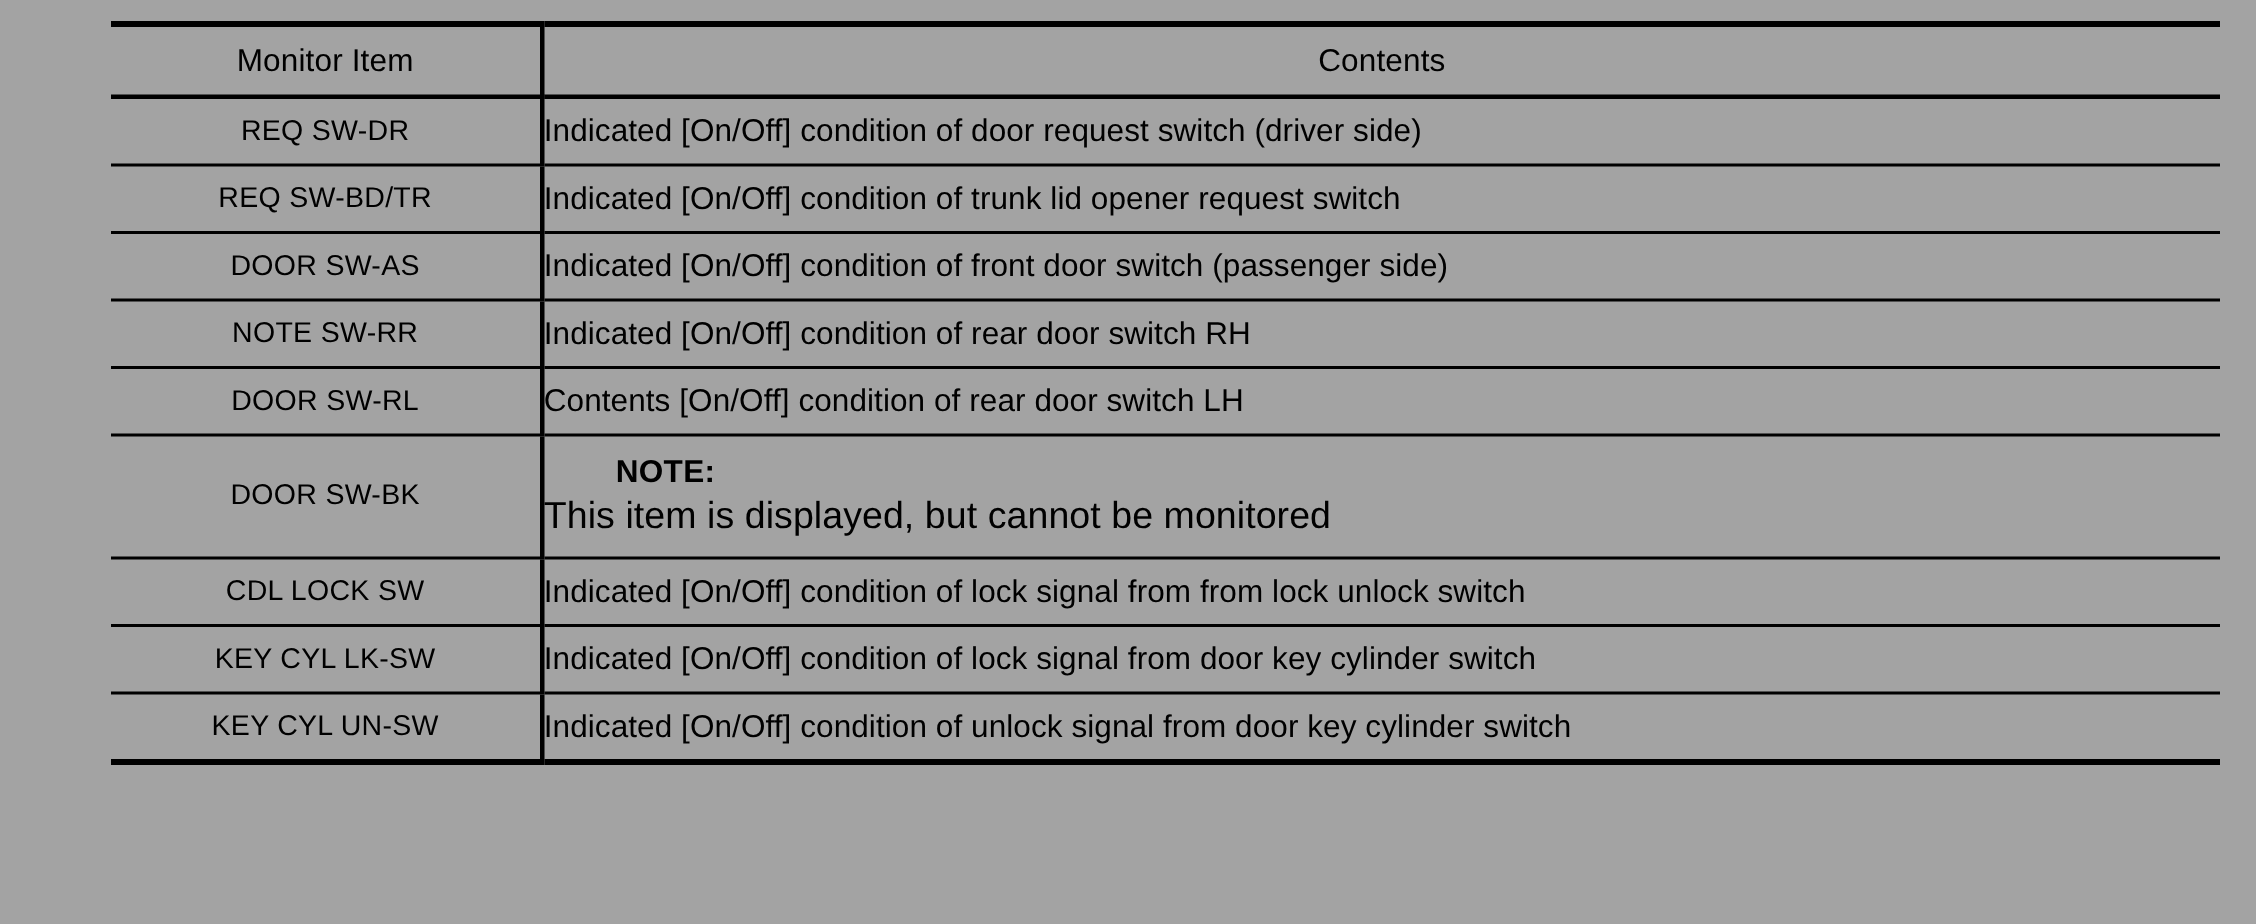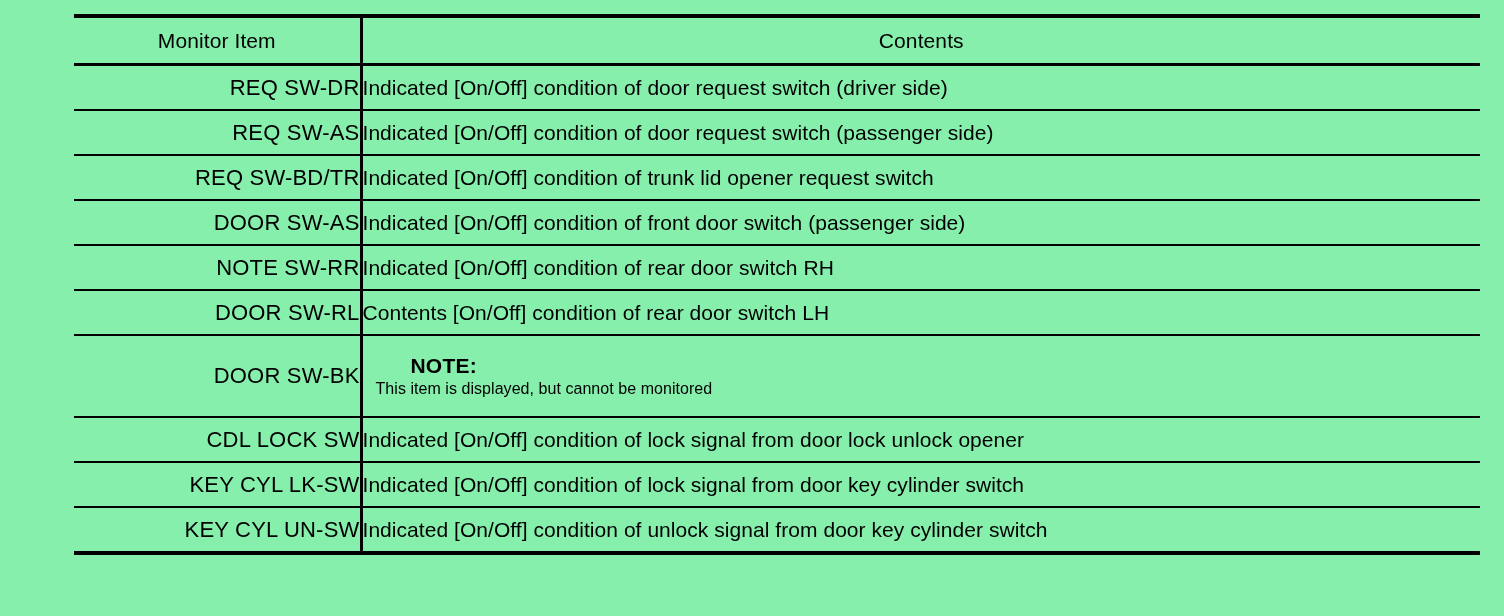--- a/index.html
+++ b/index.html
@@ -12,21 +12,21 @@
     height: 616px;
     font-family: "Liberation Sans", "DejaVu Sans", sans-serif;
     color: #000000;
     overflow: hidden;
   }
 
   .page {
     position: relative;
     width: 1504px;
     height: 616px;
-    background: #86efac;
+    background: #a3a3a3;
   }
 
   
   .monitor-table {
     position: absolute;
     left: 74px;
     top: 14px;
     width: 1406px;
     border-collapse: collapse;
     table-layout: fixed;
@@ -64,23 +64,23 @@
     font-size: 21px;
     letter-spacing: 0.1px;
     height: 45px;
     line-height: 45px;
   }
   .head-item {
     border-right: 3px solid #000000;
   }
 
   .cell-item {
-    text-align: right;
+    text-align: center;
     padding-left: 18px;
-    font-size: 22px;
+    font-size: 19px;
     height: 43px;
     letter-spacing: 0.2px;
     white-space: nowrap;
   }
 
   .cell-contents {
     text-align: left;
     padding-left: 13px;
     font-size: 21px;
     height: 43px;
@@ -103,22 +103,21 @@
   }
   .note-label {
     display: block;
     font-weight: bold;
     font-size: 21px;
     letter-spacing: 0.2px;
     margin-left: 48px;
   }
   .note-text {
     display: block;
-    font-size: 16px;
-    margin-left: 13px;
+    font-size: 25px;
   }
 </style>
 </head>
 <body>
 
 <div class="page">
 
   <table class="monitor-table">
     <colgroup>
       <col class="col-item">
@@ -130,24 +129,20 @@
         <th class="head-contents">Contents</th>
       </tr>
     </thead>
     <tbody>
 
       <tr>
         <td class="cell-item">REQ SW-DR</td>
         <td class="cell-contents">Indicated [On/Off] condition of door request switch (driver side)</td>
       </tr>
 
-      <tr>
-        <td class="cell-item">REQ SW-AS</td>
-        <td class="cell-contents">Indicated [On/Off] condition of door request switch (passenger side)</td>
-      </tr>
 
       <tr>
         <td class="cell-item">REQ SW-BD/TR</td>
         <td class="cell-contents">Indicated [On/Off] condition of trunk lid opener request switch</td>
       </tr>
 
 
       <tr>
         <td class="cell-item">DOOR SW-AS</td>
         <td class="cell-contents">Indicated [On/Off] condition of front door switch (passenger side)</td>
@@ -168,21 +163,21 @@
         <td class="cell-contents">
           <span class="note-block">
             <span class="note-label">NOTE:</span>
             <span class="note-text">This item is displayed, but cannot be monitored</span>
           </span>
         </td>
       </tr>
 
       <tr>
         <td class="cell-item">CDL LOCK SW</td>
-        <td class="cell-contents">Indicated [On/Off] condition of lock signal from door lock unlock opener</td>
+        <td class="cell-contents">Indicated [On/Off] condition of lock signal from from lock unlock switch</td>
       </tr>
 
 
       <tr>
         <td class="cell-item">KEY CYL LK-SW</td>
         <td class="cell-contents">Indicated [On/Off] condition of lock signal from door key cylinder switch</td>
       </tr>
 
       <tr>
         <td class="cell-item">KEY CYL UN-SW</td>

